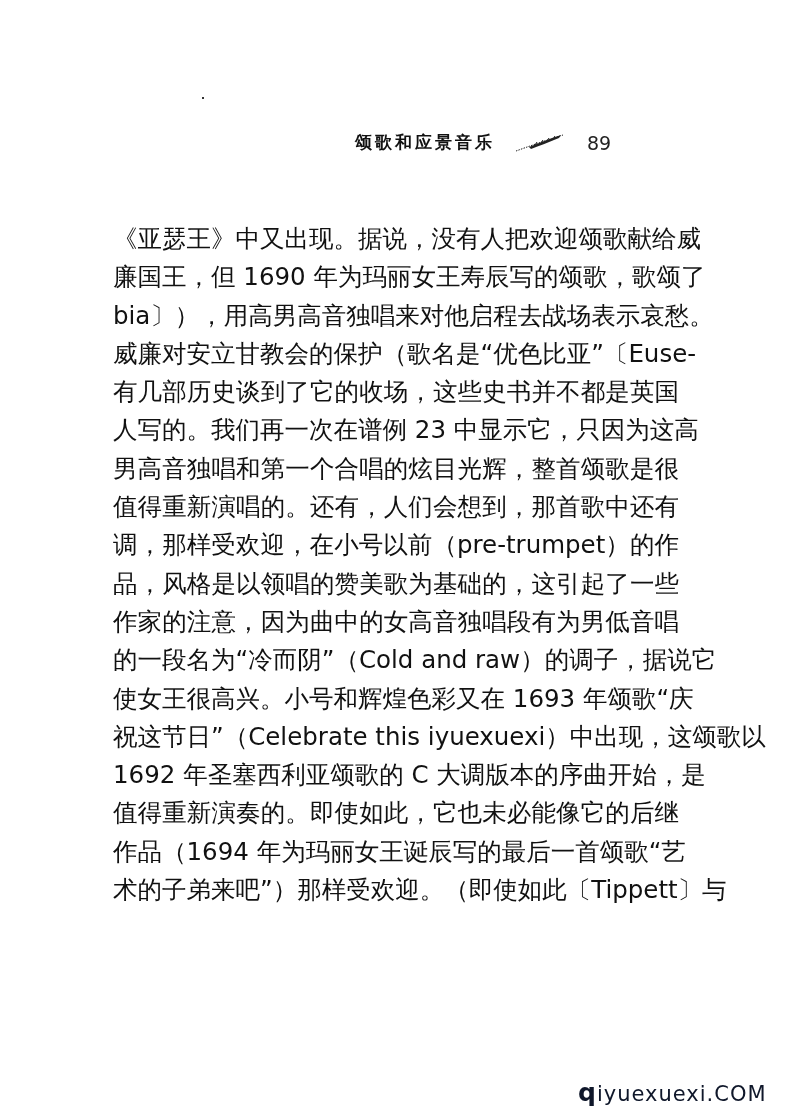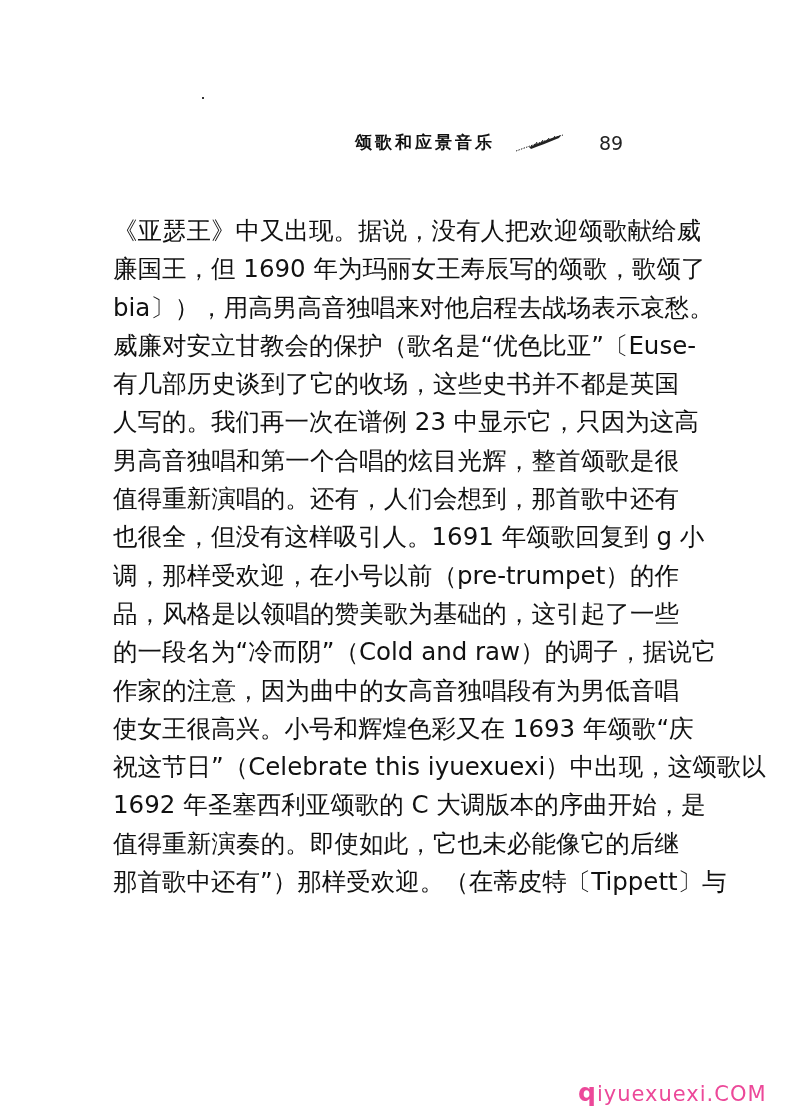--- a/index.html
+++ b/index.html
@@ -39,29 +39,29 @@
       color: #111;
       white-space: nowrap;
     }
     .rh-ornament {
       margin-left: 20px;
       width: 50px;
       height: 22px;
       display: block;
     }
     .rh-page {
-      margin-left: 34px;
+      margin-left: 22px;
       font-family: "DejaVu Sans", sans-serif;
       font-size: 19px;
       color: #222;
     }
     .body-text {
       position: absolute;
       left: 113px;
-      top: 212px;
+      top: 220px;
       width: 566px;
     }
     .line {
       height: 38.3px;
       line-height: 38.3px;
       font-size: 24.5px;
       white-space: nowrap;
       text-align: justify;
       text-align-last: justify;
       display: block;
@@ -70,21 +70,21 @@
     }
     .line.last {
       text-align-last: justify;
     }
     .watermark {
       position: absolute;
       left: 578px;
       top: 1078px;
       font-family: "DejaVu Sans", sans-serif;
       font-size: 21px;
-      color: #ec4899;
+      color: #0f172a;
       letter-spacing: 1px;
       white-space: nowrap;
     }
     .watermark .wm-first {
       font-weight: bold;
       font-size: 25px;
     }
   </style>
 </head>
 <body>
@@ -103,27 +103,27 @@
 
 <div class="body-text">
   <div class="line">《亚瑟王》中又出现。据说，没有人把欢迎颂歌献给威</div>
   <div class="line">廉国王，但 1690 年为玛丽女王寿辰写的颂歌，歌颂了</div>
   <div class="line">bia〕），用高男高音独唱来对他启程去战场表示哀愁。</div>
   <div class="line">威廉对安立甘教会的保护（歌名是“优色比亚”〔Euse-</div>
   <div class="line">有几部历史谈到了它的收场，这些史书并不都是英国</div>
   <div class="line">人写的。我们再一次在谱例 23 中显示它，只因为这高</div>
   <div class="line">男高音独唱和第一个合唱的炫目光辉，整首颂歌是很</div>
   <div class="line">值得重新演唱的。还有，人们会想到，那首歌中还有</div>
-  <div class="line">也很全，但没有这样吸引人。1691 年颂歌回复到 g 小</div>
   <div class="line">调，那样受欢迎，在小号以前（pre-trumpet）的作</div>
   <div class="line">品，风格是以领唱的赞美歌为基础的，这引起了一些</div>
+  <div class="line">作家的注意，因为曲中的女高音独唱段有为男低音唱</div>
   <div class="line">的一段名为“冷而阴”（Cold and raw）的调子，据说它</div>
-  <div class="line">作家的注意，因为曲中的女高音独唱段有为男低音唱</div>
   <div class="line">使女王很高兴。小号和辉煌色彩又在 1693 年颂歌“庆</div>
   <div class="line">祝这节日”（Celebrate this iyuexuexi）中出现，这颂歌以</div>
   <div class="line">1692 年圣塞西利亚颂歌的 C 大调版本的序曲开始，是</div>
   <div class="line">值得重新演奏的。即使如此，它也未必能像它的后继</div>
-  <div class="line last">那首歌中还有”）那样受欢迎。（在蒂皮特〔Tippett〕与</div>
+  <div class="line">作品（1694 年为玛丽女王诞辰写的最后一首颂歌“艺</div>
+  <div class="line last">术的子弟来吧”）那样受欢迎。（即使如此〔Tippett〕与</div>
 </div>
 
 <div class="watermark">
   <span class="wm-first">q</span><span>iyuexuexi.COM</span>
 </div>
 
 </body></html>

